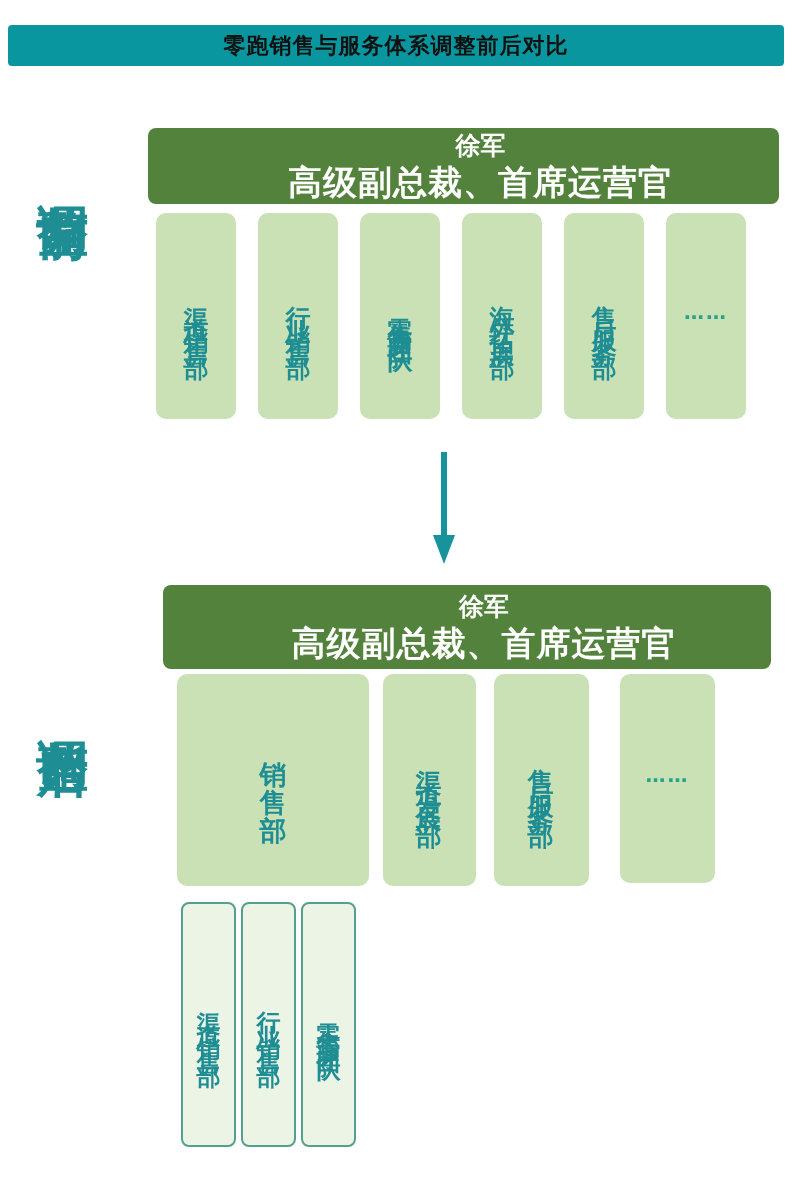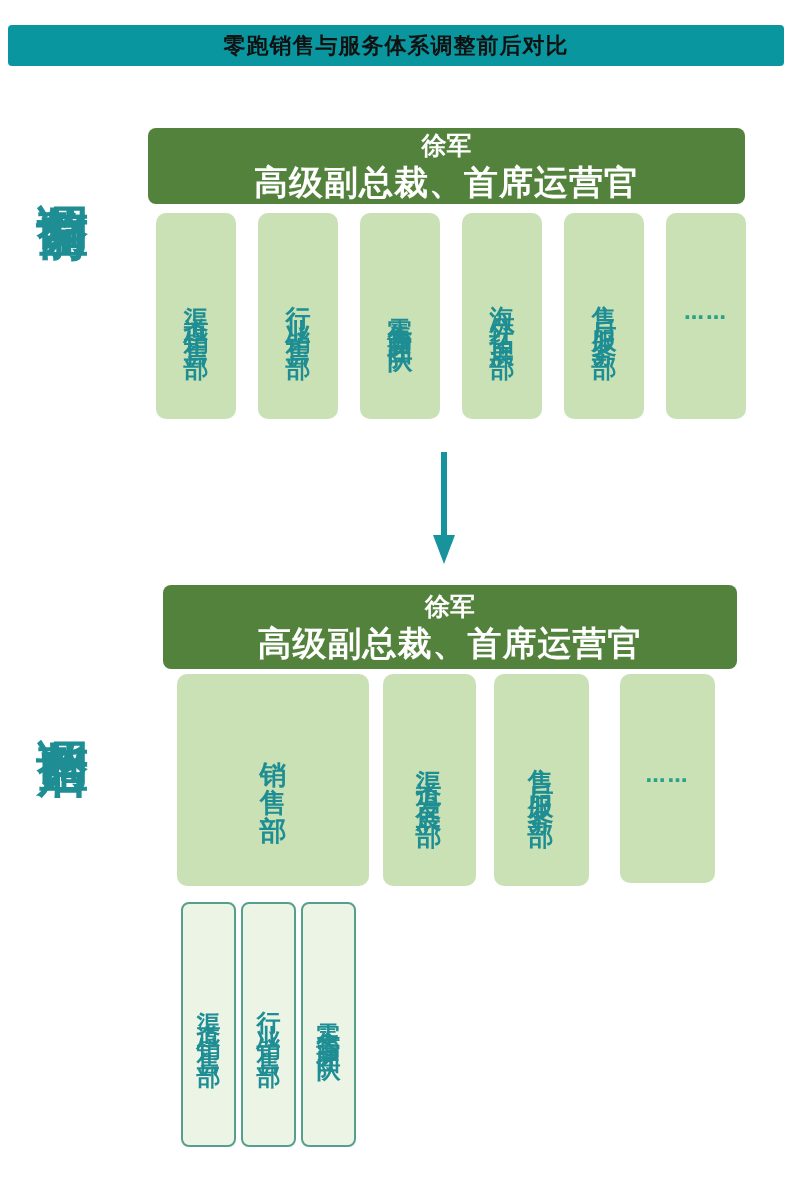--- a/index.html
+++ b/index.html
@@ -23,21 +23,21 @@
     writing-mode:vertical-lr;text-orientation:upright;
     color:#1e8e94;font-size:52px;font-weight:bold;letter-spacing:3px;
     text-align:center;
   }
   .label-before{top:162px;}
   .label-after{top:697px;}
   
   .leader-box{
     position:absolute;background:#52823b;border-radius:8px;
     display:flex;flex-direction:column;align-items:center;justify-content:center;
-    color:#ffffff;font-weight:bold;gap:7px;
+    color:#ffffff;font-weight:bold;gap:7px;padding-left:34px;
   }
   .leader-box .name{font-size:25px;line-height:1;}
   .leader-box .role{font-size:34px;line-height:1;letter-spacing:1px;}
   .leader-before{left:148px;top:128px;width:597px;height:76px;}
   .leader-after{left:163px;top:585px;width:574px;height:84px;}
   
   .dept{
     position:absolute;background:#c9e1b5;border-radius:10px;
     display:flex;align-items:center;justify-content:center;
   }

